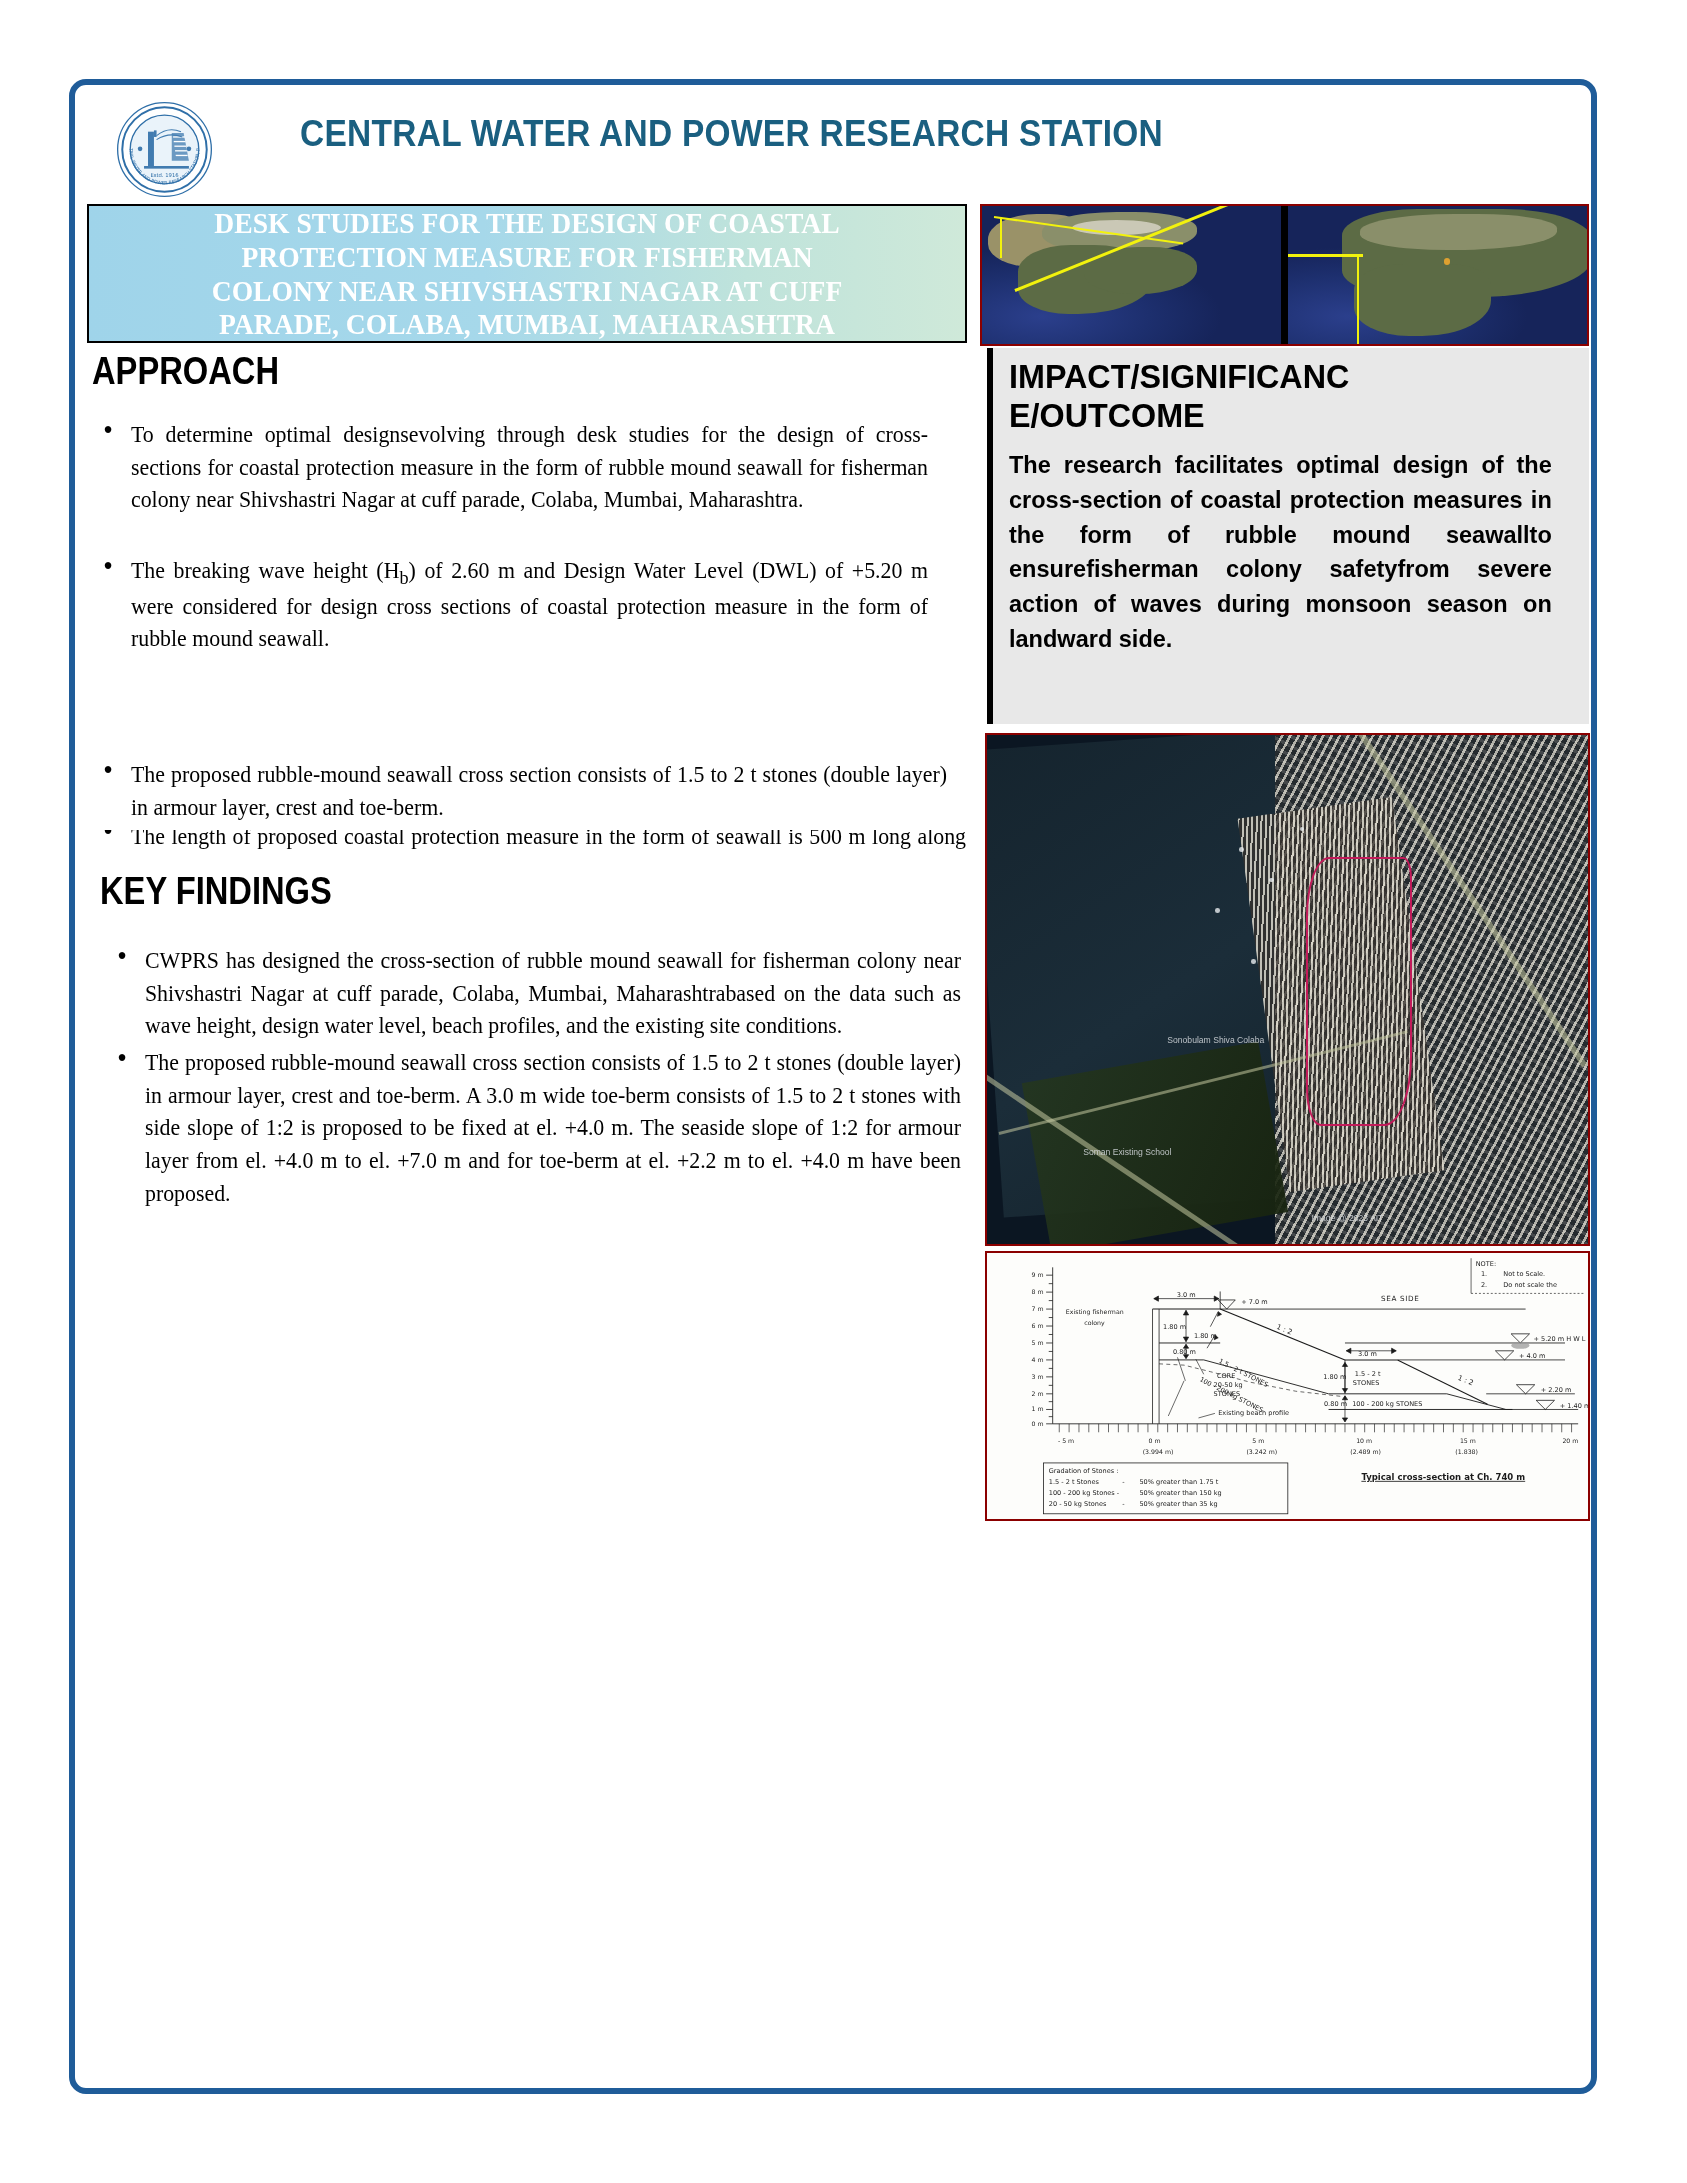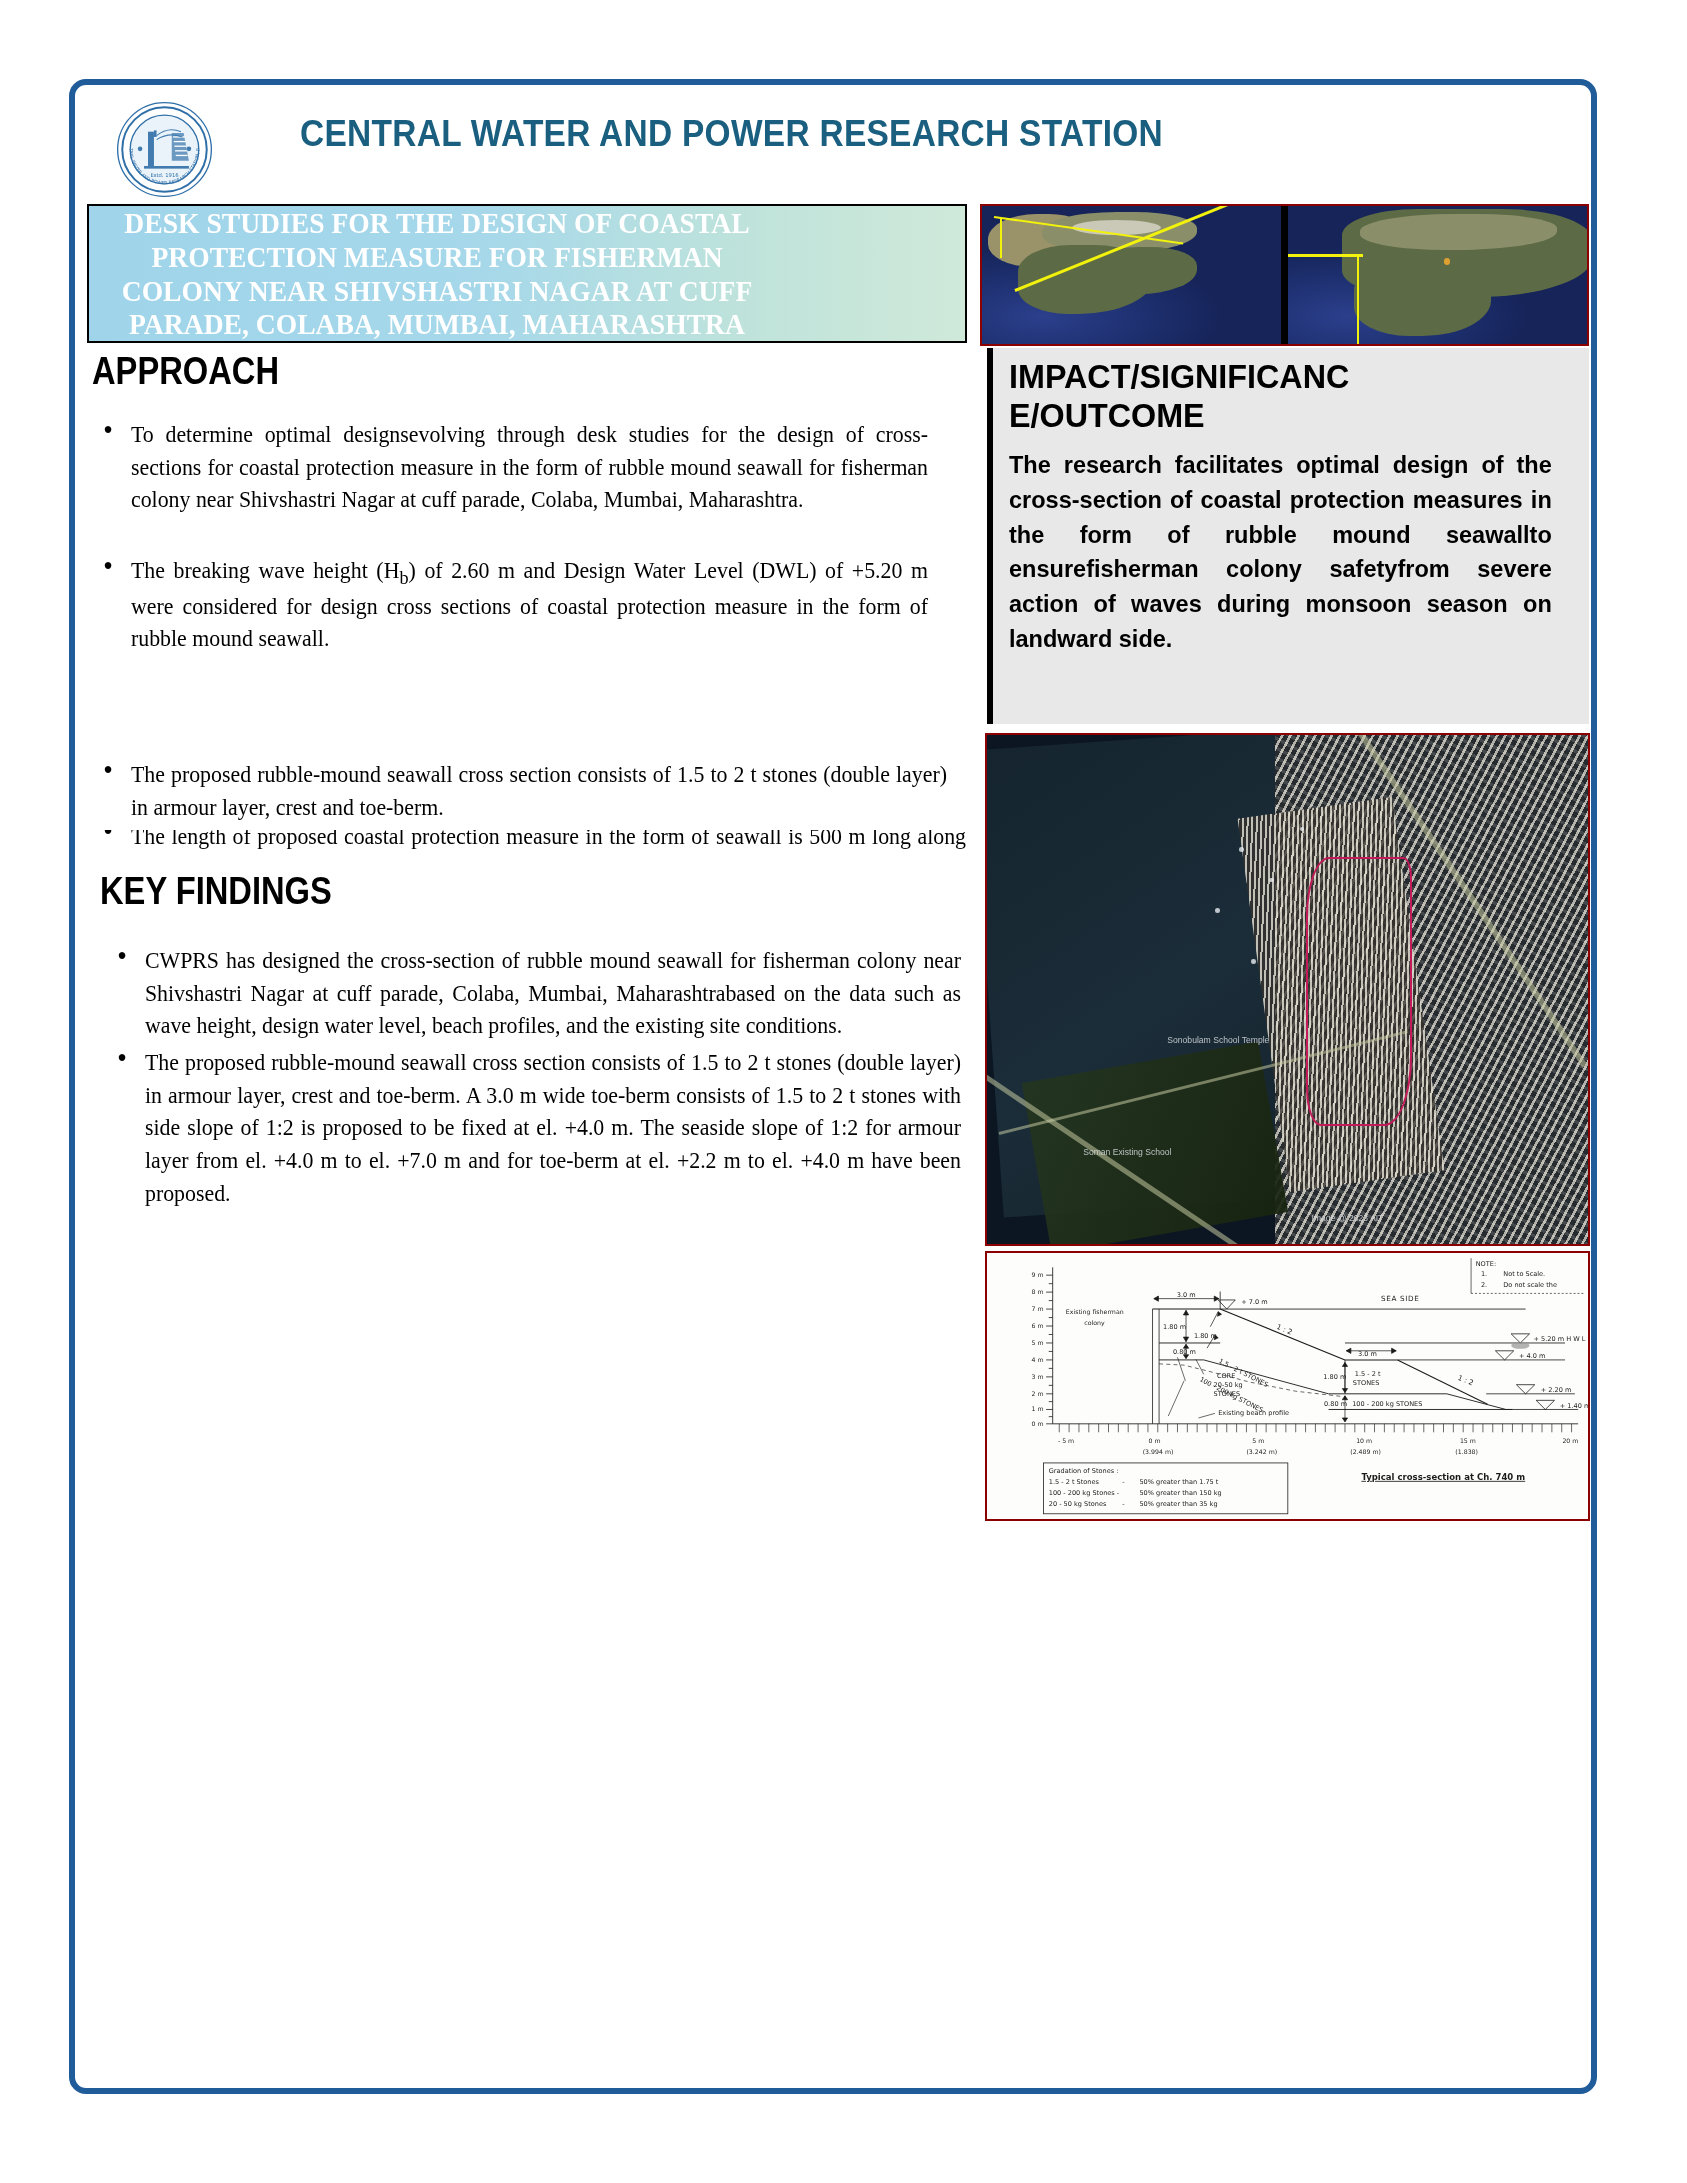--- a/index.html
+++ b/index.html
@@ -18,21 +18,21 @@
     font-family:"Liberation Sans",sans-serif;font-weight:bold;
     font-size:36px;color:#1a5f80;letter-spacing:0.3px;
     transform:scaleX(.93);transform-origin:left center;white-space:nowrap;
   }
 
   
   .title-banner{
     position:absolute;left:12px;top:119px;width:880px;height:139px;
     background:linear-gradient(90deg,#9fd4ea 0%,#a6d8ea 45%,#bfe3db 75%,#cfe9d9 100%);
     border:2px solid #000000;box-sizing:border-box;
-    display:flex;align-items:center;justify-content:flex-start;
+    display:flex;align-items:center;justify-content:center;
   }
   .title-banner .t{
     font-family:"Liberation Serif",serif;font-weight:bold;color:#ffffff;
     font-size:30px;line-height:1.12;text-align:center;
     transform:scaleX(.92);padding:0 5.3px;
   }
 
   
   .map-strip{position:absolute;left:905px;top:119px;width:609px;height:142px;
     border:2.6px solid #8b0000;box-sizing:border-box;background:#05122b;overflow:hidden;}
@@ -236,21 +236,21 @@
     <div class="a-green"></div>
     <div class="a-road" style="left:-6%;top:62%;width:90%;height:4.6px;transform:rotate(34deg);"></div>
     <div class="a-road" style="left:58%;top:-8%;width:74%;height:6px;transform:rotate(56deg);"></div>
     <div class="a-road" style="left:2%;top:78%;width:70%;height:3.3px;transform:rotate(-14deg);"></div>
     <div class="a-outline"></div>
     <div class="a-dot" style="left:42%;top:22%;"></div>
     <div class="a-dot" style="left:47%;top:28%;"></div>
     <div class="a-dot" style="left:38%;top:34%;"></div>
     <div class="a-dot" style="left:52%;top:18%;"></div>
     <div class="a-dot" style="left:44%;top:44%;"></div>
-    <div class="a-lbl" style="left:30%;top:59%;">Sonobulam School Temple</div>
+    <div class="a-lbl" style="left:30%;top:59%;">Sonobulam Shiva Colaba</div>
     <div class="a-lbl" style="left:16%;top:81%;">Soman Existing School</div>
     <div class="a-lbl" style="left:33%;top:94%;margin-top:48px;">SCORO BUILDING</div>
     <div class="a-lbl" style="left:54%;top:94%;">Image @ 2023 AIT</div>
   </div>
 
   <div class="xsec">
     <svg class="xs-svg" viewBox="0 0 915 408" preserveAspectRatio="none">
       <rect x="0" y="0" width="915" height="408" fill="#fdfdfb"></rect>
       <g font-family="DejaVu Sans" font-size="9.5" fill="#1b1b1b" stroke="none">
 

